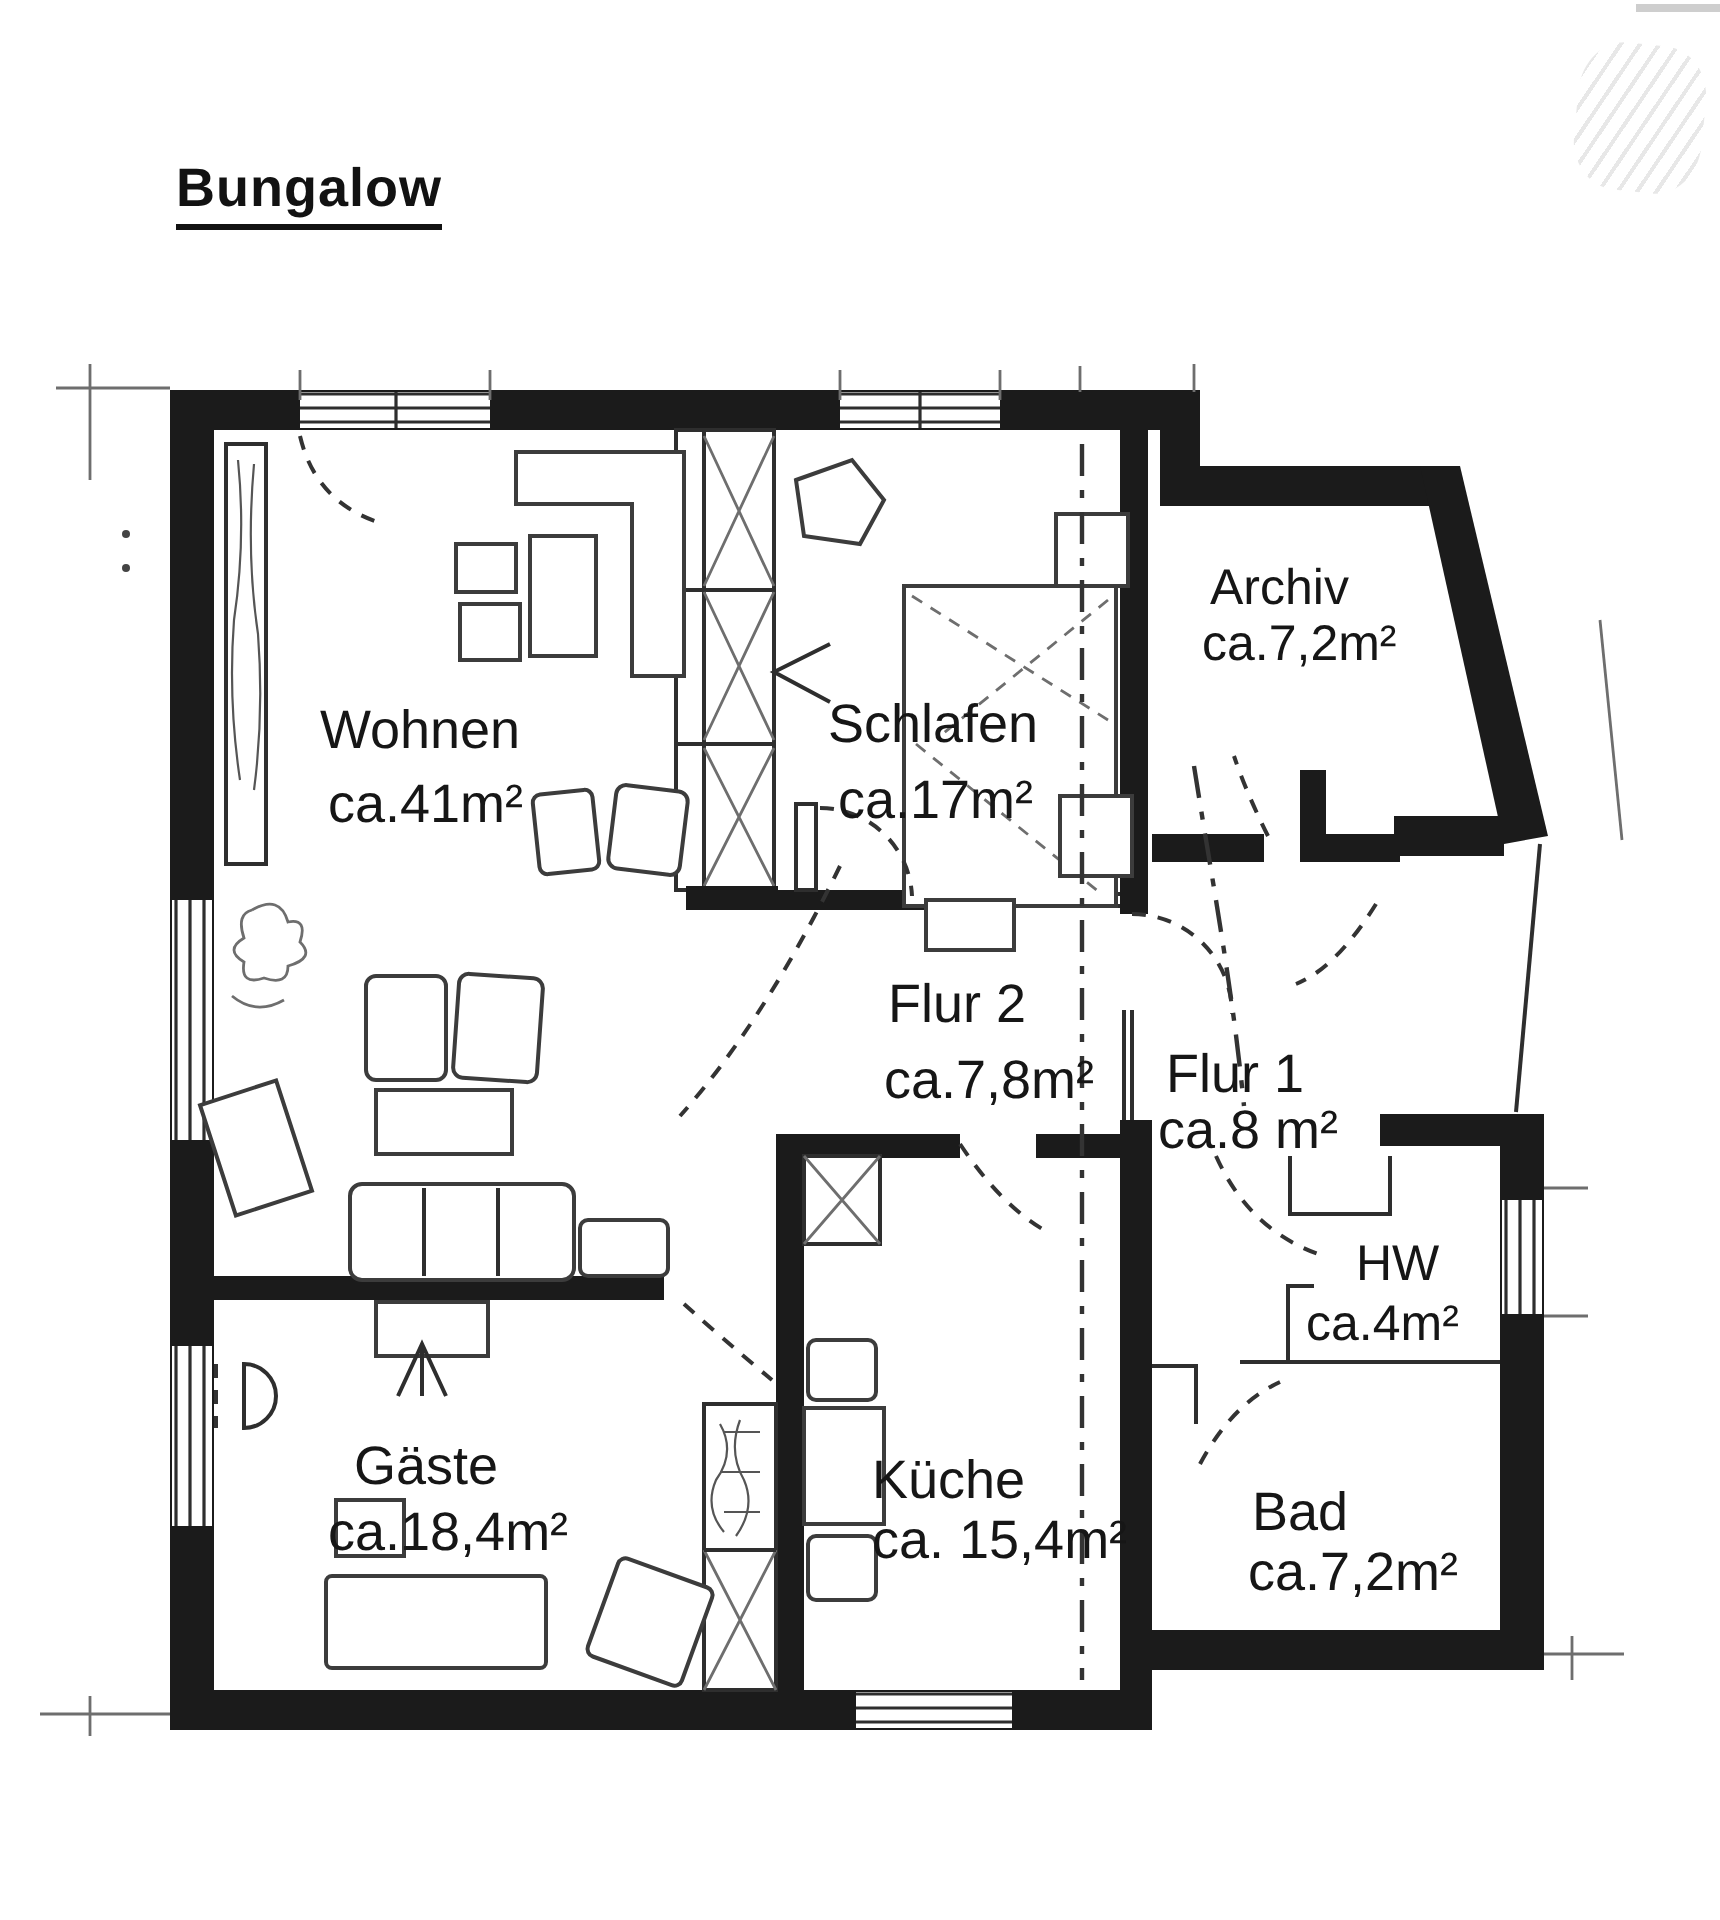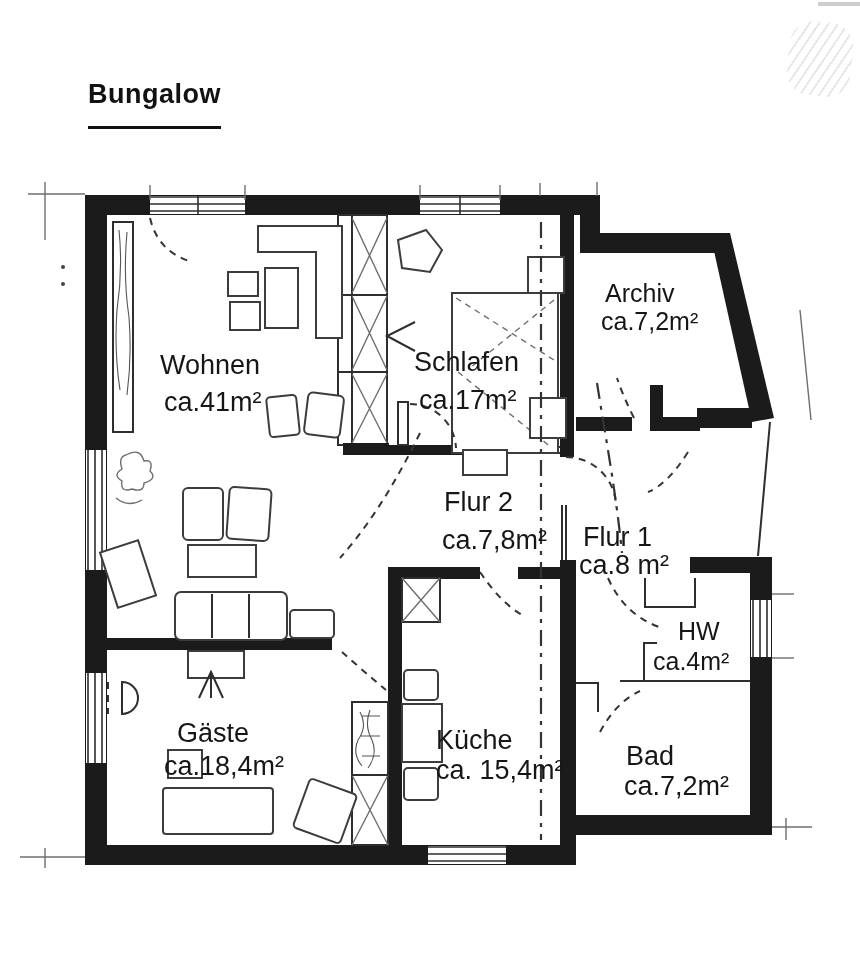--- a/index.html
+++ b/index.html
@@ -1,19 +1,19 @@
 <!DOCTYPE html>
 <html><head>
 <meta charset="utf-8">
 <style>
   html,body{margin:0;padding:0;background:#ffffff;}
   .page{position:relative;width:860px;height:960px;background:#ffffff;overflow:hidden;
         font-family:"Liberation Sans",sans-serif;}
   .title{position:absolute;left:88px;top:80px;margin:0;font-size:27px;font-weight:bold;
-         color:#121212;letter-spacing:.5px;border-bottom:3px solid #121212;padding-bottom:16px;
+         color:#121212;letter-spacing:.5px;border-bottom:3px solid #121212;padding-bottom:2px;
          line-height:1.1;}
   svg.plan{position:absolute;left:0;top:0;}
   .wall{fill:#1b1b1b;stroke:none;}
   .thin{stroke:#2e2e2e;stroke-width:2;fill:none;}
   .thin-f{stroke:#2e2e2e;stroke-width:2;fill:#ffffff;}
   .lite{stroke:#6e6e6e;stroke-width:1.4;fill:none;}
   .furn{stroke:#3c3c3c;stroke-width:2;fill:#ffffff;}
   .dash{stroke:#333333;stroke-width:2;fill:none;stroke-dasharray:7 6;}
   .roof{stroke:#333333;stroke-width:2.2;fill:none;stroke-dasharray:16 7 4 7;}
   .winline{stroke:#2e2e2e;stroke-width:1.6;fill:none;}

